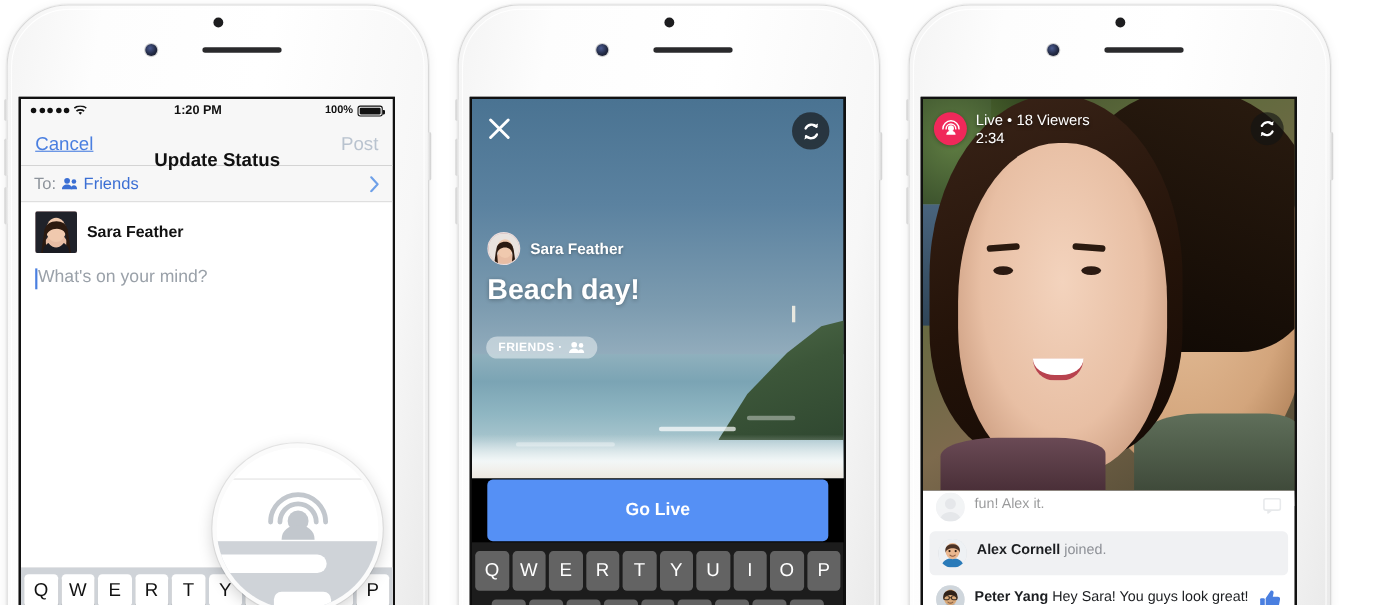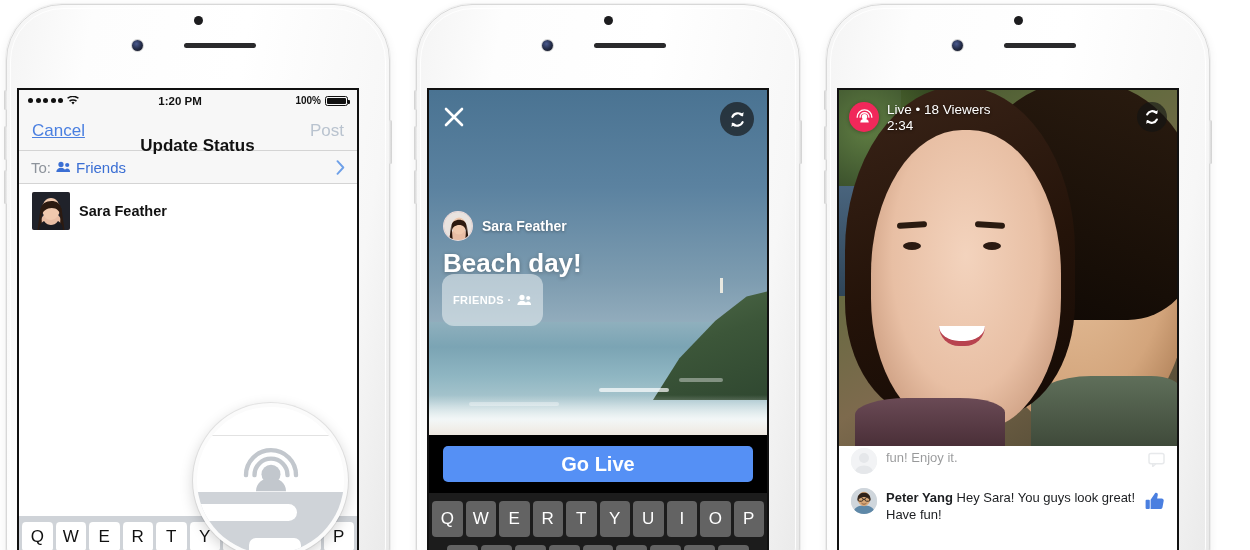--- a/index.html
+++ b/index.html
@@ -137,31 +137,31 @@
   .flip-btn {
     position:absolute; right:13px; top:12px; width:34px; height:34px; border-radius:50%;
     background:rgba(25,28,30,.72); display:flex; align-items:center; justify-content:center; z-index:4;
   }
   .p2-author { position:absolute; left:14px; top:121px; display:flex; align-items:center; gap:9px; z-index:3; }
   .avatar-rd { width:30px; height:30px; border-radius:50%; overflow:hidden; background:#caa; border:1px solid rgba(255,255,255,.6); }
   .p2-author-name { color:#fff; font-size:14px; font-weight:bold; text-shadow:0 1px 3px rgba(0,0,0,.35); }
   .p2-caption { position:absolute; left:14px; top:158px; color:#fff; font-size:26px; font-weight:bold;
                 text-shadow:0 1px 4px rgba(0,0,0,.3); z-index:3; }
   .p2-privacy {
-    position:absolute; left:13px; top:184px; z-index:3;
-    background:rgba(235,240,243,.55); border-radius:12px; padding:20px 11px;
+    position:absolute; left:13px; top:216px; z-index:3;
+    background:rgba(235,240,243,.55); border-radius:12px; padding:4px 11px;
     display:flex; align-items:center; gap:5px;
     color:#fff; font-size:11px; font-weight:bold; letter-spacing:.4px;text-align:right;
   }
   .golive-wrap { position:absolute; left:0; right:0; top:345px; height:58px; background:#000;
                  display:flex; align-items:center; padding:0 14px; }
   .golive-btn {
-    width:100%; height:36px; border-radius:5px; background:#5590f5;
+    width:100%; height:56px; border-radius:5px; background:#5590f5;
     display:flex; align-items:center; justify-content:center;
-    color:#fff; font-size:20px; font-weight:bold;
+    color:#fff; font-size:16px; font-weight:bold;
   }
   .kb-dark { position:absolute; left:0; right:0; top:403px; bottom:0; background:#1c1c1c; }
   .kbd-row { display:flex; gap:3px; padding:8px 3px 0 3px; }
   .kbd-key { flex:1; height:36px; background:#636363; border-radius:4px;
              display:flex; align-items:center; justify-content:center;
              font-size:17px; color:#fff; }
 
   
   .live-screen { width:100%; height:100%; background:#000; position:relative; }
   .video { position:absolute; left:0; right:0; top:0; height:356px; overflow:hidden;
@@ -283,20 +283,24 @@
                 <ellipse cx="19" cy="33" rx="11" ry="13" fill="#e8bda4"></ellipse>
                 <ellipse cx="19" cy="17" rx="9" ry="11" fill="#f0c9ae"></ellipse>
                 <path d="M9 17C9 7 29 6 29 17c0 6-1 9-1 9 2-14-18-12-18-2 0 0-1-2-1-7z" fill="#2c1a10"></path>
                 <path d="M8.5 16c-1 9-2 14-3 22h5c-1-8-1-15-1-22z" fill="#2c1a10"></path>
                 <path d="M29.5 16c1 9 2 14 3 22h-5c1-8 1-15 1-22z" fill="#2c1a10"></path>
                 <path d="M12 29c2 3 5 4 7 4s5-1 7-4c3 2 5 4 5 9H7c0-5 2-7 5-9z" fill="#1a1b22"></path>
               </svg>
             </div>
             <div class="author-name">Sara Feather</div>
           </div>
+          <div class="placeholder-row">
+            <div class="caret"></div>
+            <div class="placeholder">What's on your mind?</div>
+          </div>
 
           <div class="toolbar">
             <span class="tb-icon">
               <svg width="22" height="17" viewBox="0 0 22 17">
                 <path d="M7 1.5h8l1.3 2H20a1.6 1.6 0 0 1 1.6 1.6v9A1.6 1.6 0 0 1 20 15.7H2A1.6 1.6 0 0 1 .4 14.1v-9A1.6 1.6 0 0 1 2 3.5h3.7z" fill="none" stroke="#9aa0a6" stroke-width="1.7"></path>
                 <circle cx="11" cy="9.2" r="3.5" fill="none" stroke="#9aa0a6" stroke-width="1.7"></circle>
               </svg>
             </span>
             <span class="tb-icon">
               <svg width="24" height="18" viewBox="0 0 24 18">
@@ -512,29 +516,45 @@
           <div class="fade-top"></div>
 
           <div class="cmt cmt-faded">
             <div class="cmt-av">
               <svg viewBox="0 0 26 26" width="26" height="26">
                 <rect width="26" height="26" fill="#e3e6e9"></rect>
                 <circle cx="13" cy="10" r="5" fill="#c6cbd1"></circle>
                 <path d="M3.5 26c0-5.5 4.3-8.6 9.5-8.6s9.5 3.1 9.5 8.6z" fill="#c6cbd1"></path>
               </svg>
             </div>
-            <div class="cmt-body">fun! Enjoy it.</div>
+            <div class="cmt-body">fun! Alex it.</div>
             <span class="thumb" style="color:#ccd0d5;">
               <svg width="17" height="15" viewBox="0 0 18 16">
                 <rect x="1" y="1.5" width="16" height="11" rx="2" fill="none" stroke="#ccd0d5" stroke-width="1.6"></rect>
                 <path d="M5 12.5v3l3.4-3" fill="none" stroke="#ccd0d5" stroke-width="1.6" stroke-linejoin="round"></path>
               </svg>
             </span>
           </div>
 
+          <div class="cmt cmt-joined">
+            <div class="cmt-av">
+              <svg viewBox="0 0 26 26" width="26" height="26">
+                <rect width="26" height="26" fill="#eef1f4"></rect>
+                <path d="M3 26c0-6 4.6-8.4 10-8.4S23 20 23 26z" fill="#2b7bb9"></path>
+                <ellipse cx="13" cy="11" rx="6.4" ry="7.4" fill="#eab78f"></ellipse>
+                <path d="M6.4 10C6.4 3 19.6 3 19.6 10c0 1.4-.3 2.6-.3 2.6-.4-5.6-12.2-5.6-12.6 0 0 0-.3-1.2-.3-2.6z" fill="#4b3326"></path>
+                <circle cx="10.2" cy="11" r="1" fill="#2a1b12"></circle>
+                <circle cx="15.8" cy="11" r="1" fill="#2a1b12"></circle>
+                <path d="M10.6 14.6c1.4 1.3 3.4 1.3 4.8 0" fill="none" stroke="#8c5c42" stroke-width="1" stroke-linecap="round"></path>
+              </svg>
+            </div>
+            <div class="cmt-body">
+              <span class="cmt-name">Alex Cornell</span><span class="cmt-grey"> joined.</span>
+            </div>
+          </div>
 
           <div class="cmt">
             <div class="cmt-av">
               <svg viewBox="0 0 26 26" width="26" height="26">
                 <rect width="26" height="26" fill="#cfd6dc"></rect>
                 <path d="M2 26c0-6 5-8.6 11-8.6S24 20 24 26z" fill="#5e88a8"></path>
                 <ellipse cx="13" cy="11" rx="6.2" ry="7.2" fill="#d9a878"></ellipse>
                 <path d="M6.6 10.4C6.6 2.8 19.4 2.8 19.4 10.4c0 1.6-.4 3-.4 3-.6-6-11.4-6-12 0 0 0-.4-1.4-.4-3z" fill="#2e2119"></path>
                 <rect x="7" y="9.6" width="5" height="3.6" rx="1.6" fill="none" stroke="#3a2d22" stroke-width="1"></rect>
                 <rect x="14" y="9.6" width="5" height="3.6" rx="1.6" fill="none" stroke="#3a2d22" stroke-width="1"></rect>

